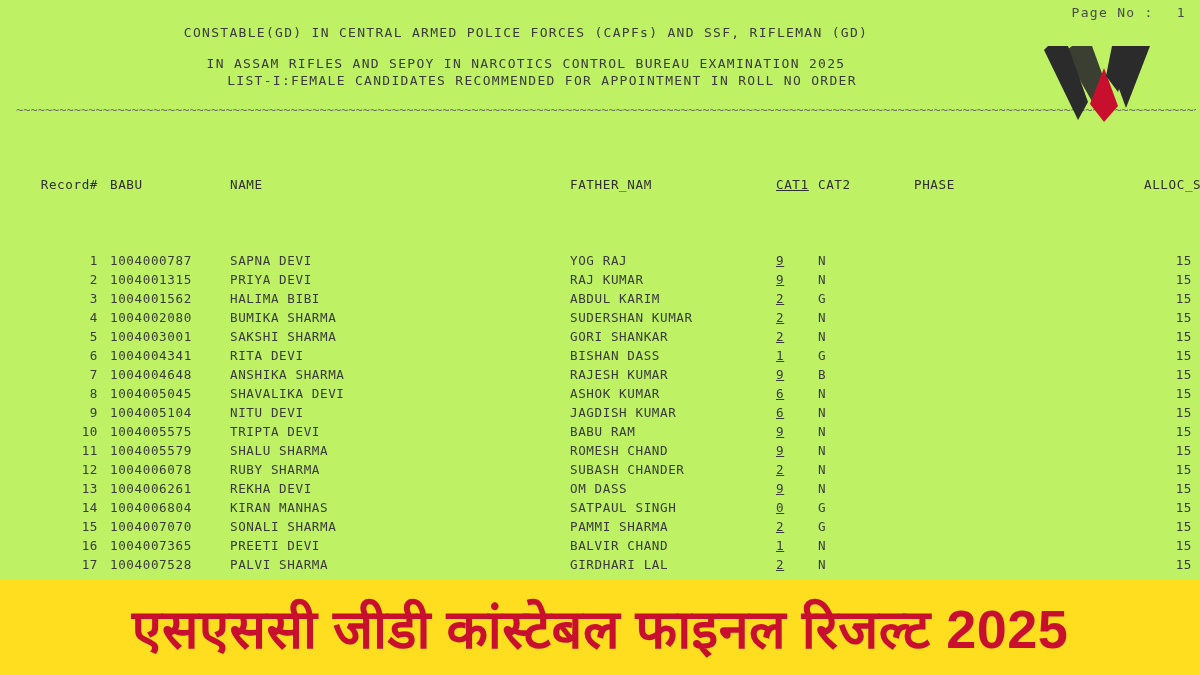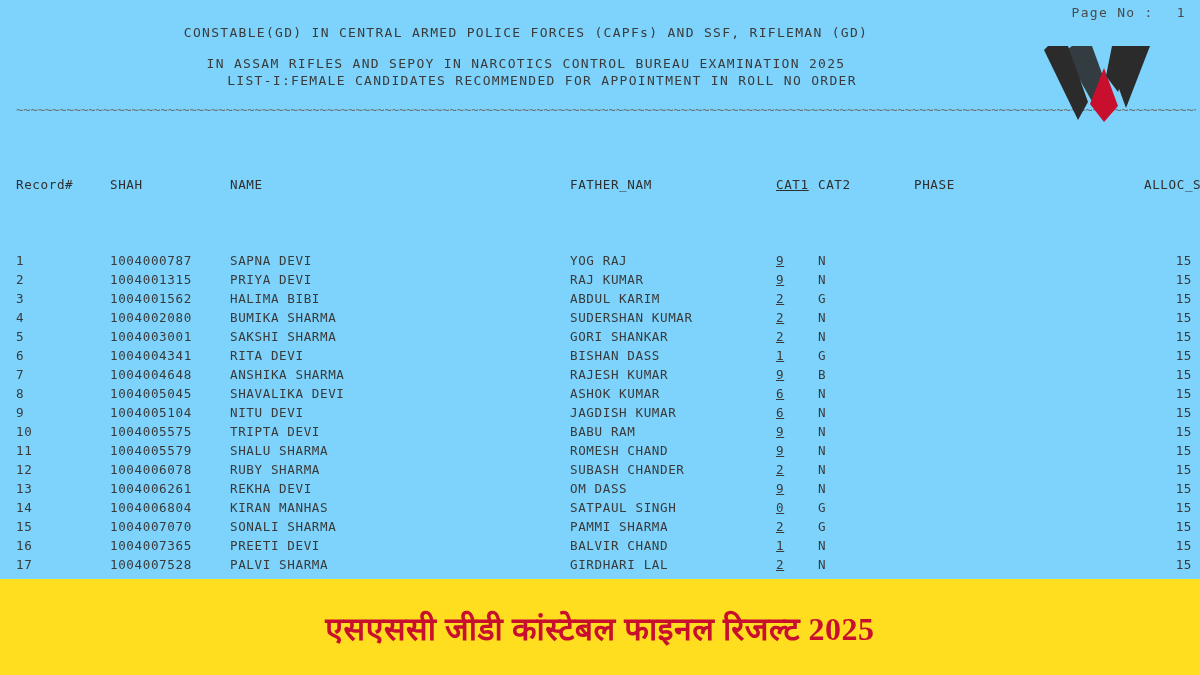--- a/index.html
+++ b/index.html
@@ -11,21 +11,21 @@
     height: 675px;
     background: #ffffff;
     font-family: "DejaVu Sans Mono", monospace;
     overflow: hidden;
     position: relative;
   }
   .page {
     position: relative;
     width: 1200px;
     height: 675px;
-    background: #7dd3fc;
+    background: #bef264;
   }
 
   
   .pageno {
     position: absolute;
     top: 5px;
     right: 14px;
     font-size: 13px;
     color: #4a4a4a;
     letter-spacing: 1.3px;
@@ -77,21 +77,21 @@
     letter-spacing: 0.6px;
     white-space: pre;
   }
   .row {
     display: block;
     height: 19px;
     white-space: pre;
   }
   .hdr { color: #2f2f2f; }
 
-  .c-rec   { display: inline-block; width: 82px;  text-align: left; }
+  .c-rec   { display: inline-block; width: 82px;  text-align: right; }
   .c-roll  { display: inline-block; width: 120px; padding-left: 12px; }
   .c-name  { display: inline-block; width: 340px; }
   .c-fath  { display: inline-block; width: 206px; }
   .c-cat1  { display: inline-block; width: 42px; text-decoration: underline;  }
   .c-cat2  { display: inline-block; width: 48px;  }
   .c-phase { display: inline-block; width: 230px; margin-left: 48px; }
   .c-alloc { display: inline-block; width: 48px;  text-align: right;}
   .c-allc2 { display: inline-block; width: 110px; padding-left: 88px;}
 
   
@@ -110,22 +110,22 @@
     left: 0;
     bottom: 0;
     width: 1200px;
     height: 96px;
     background: #FFDD1F;
     display: flex;
     align-items: center;
     justify-content: center;
   }
   .banner-text {
-    font-family: Liberation Serif, serif;
-    font-size: 32px;
+    font-family: Liberation Sans, sans-serif;
+    font-size: 54px;
     font-weight: bold;
     color: #C8102E;
     letter-spacing: 0.5px;
     white-space: nowrap;
   }
 </style>
 </head>
 <body>
 
 <div class="page">
@@ -146,21 +146,21 @@
   <svg class="logo" viewBox="0 0 110 82">
     <polygon points="6,4 26,4 46,60 36,78 2,8" fill="#2b2b2b"></polygon>
     <polygon points="30,4 50,4 66,48 56,70 22,10" fill="#2b2b2b" opacity="0.9"></polygon>
     <polygon points="48,62 62,26 76,64 62,80" fill="#C8102E"></polygon>
     <polygon points="70,4 92,4 76,50 64,34" fill="#2b2b2b"></polygon>
     <polygon points="88,4 108,4 84,66 76,44" fill="#2b2b2b"></polygon>
   </svg>
 
   <div class="table-wrap">
 
-    <div class="row hdr"><span class="c-rec">Record#</span><span class="c-roll">SHAH</span><span class="c-name">NAME</span><span class="c-fath">FATHER_NAM</span><span class="c-cat1">CAT1</span><span class="c-cat2">CAT2</span><span class="c-phase">PHASE</span><span class="c-alloc">ALLOC_STAT</span><span class="c-allc2">ALLOC_C</span></div>
+    <div class="row hdr"><span class="c-rec">Record#</span><span class="c-roll">BABU</span><span class="c-name">NAME</span><span class="c-fath">FATHER_NAM</span><span class="c-cat1">CAT1</span><span class="c-cat2">CAT2</span><span class="c-phase">PHASE</span><span class="c-alloc">ALLOC_STAT</span><span class="c-allc2">ALLOC_C</span></div>
 
     <div id="rows-container"><div class="row"><span class="c-rec">1</span><span class="c-roll">1004000787</span><span class="c-name">SAPNA DEVI</span><span class="c-fath">YOG RAJ</span><span class="c-cat1">9</span><span class="c-cat2">N</span><span class="c-phase"></span><span class="c-alloc">15</span><span class="c-allc2">9</span></div><div class="row"><span class="c-rec">2</span><span class="c-roll">1004001315</span><span class="c-name">PRIYA DEVI</span><span class="c-fath">RAJ KUMAR</span><span class="c-cat1">9</span><span class="c-cat2">N</span><span class="c-phase"></span><span class="c-alloc">15</span><span class="c-allc2">9</span></div><div class="row"><span class="c-rec">3</span><span class="c-roll">1004001562</span><span class="c-name">HALIMA BIBI</span><span class="c-fath">ABDUL KARIM</span><span class="c-cat1">2</span><span class="c-cat2">G</span><span class="c-phase"></span><span class="c-alloc">15</span><span class="c-allc2">2</span></div><div class="row"><span class="c-rec">4</span><span class="c-roll">1004002080</span><span class="c-name">BUMIKA SHARMA</span><span class="c-fath">SUDERSHAN KUMAR</span><span class="c-cat1">2</span><span class="c-cat2">N</span><span class="c-phase"></span><span class="c-alloc">15</span><span class="c-allc2">2</span></div><div class="row"><span class="c-rec">5</span><span class="c-roll">1004003001</span><span class="c-name">SAKSHI SHARMA</span><span class="c-fath">GORI SHANKAR</span><span class="c-cat1">2</span><span class="c-cat2">N</span><span class="c-phase"></span><span class="c-alloc">15</span><span class="c-allc2">9</span></div><div class="row"><span class="c-rec">6</span><span class="c-roll">1004004341</span><span class="c-name">RITA DEVI</span><span class="c-fath">BISHAN DASS</span><span class="c-cat1">1</span><span class="c-cat2">G</span><span class="c-phase"></span><span class="c-alloc">15</span><span class="c-allc2">9</span></div><div class="row"><span class="c-rec">7</span><span class="c-roll">1004004648</span><span class="c-name">ANSHIKA SHARMA</span><span class="c-fath">RAJESH KUMAR</span><span class="c-cat1">9</span><span class="c-cat2">B</span><span class="c-phase"></span><span class="c-alloc">15</span><span class="c-allc2">9</span></div><div class="row"><span class="c-rec">8</span><span class="c-roll">1004005045</span><span class="c-name">SHAVALIKA DEVI</span><span class="c-fath">ASHOK KUMAR</span><span class="c-cat1">6</span><span class="c-cat2">N</span><span class="c-phase"></span><span class="c-alloc">15</span><span class="c-allc2">6</span></div><div class="row"><span class="c-rec">9</span><span class="c-roll">1004005104</span><span class="c-name">NITU DEVI</span><span class="c-fath">JAGDISH KUMAR</span><span class="c-cat1">6</span><span class="c-cat2">N</span><span class="c-phase"></span><span class="c-alloc">15</span><span class="c-allc2">6</span></div><div class="row"><span class="c-rec">10</span><span class="c-roll">1004005575</span><span class="c-name">TRIPTA DEVI</span><span class="c-fath">BABU RAM</span><span class="c-cat1">9</span><span class="c-cat2">N</span><span class="c-phase"></span><span class="c-alloc">15</span><span class="c-allc2">9</span></div><div class="row"><span class="c-rec">11</span><span class="c-roll">1004005579</span><span class="c-name">SHALU SHARMA</span><span class="c-fath">ROMESH CHAND</span><span class="c-cat1">9</span><span class="c-cat2">N</span><span class="c-phase"></span><span class="c-alloc">15</span><span class="c-allc2">9</span></div><div class="row"><span class="c-rec">12</span><span class="c-roll">1004006078</span><span class="c-name">RUBY SHARMA</span><span class="c-fath">SUBASH CHANDER</span><span class="c-cat1">2</span><span class="c-cat2">N</span><span class="c-phase"></span><span class="c-alloc">15</span><span class="c-allc2">2</span></div><div class="row"><span class="c-rec">13</span><span class="c-roll">1004006261</span><span class="c-name">REKHA DEVI</span><span class="c-fath">OM DASS</span><span class="c-cat1">9</span><span class="c-cat2">N</span><span class="c-phase"></span><span class="c-alloc">15</span><span class="c-allc2">9</span></div><div class="row"><span class="c-rec">14</span><span class="c-roll">1004006804</span><span class="c-name">KIRAN MANHAS</span><span class="c-fath">SATPAUL SINGH</span><span class="c-cat1">0</span><span class="c-cat2">G</span><span class="c-phase"></span><span class="c-alloc">15</span><span class="c-allc2">9</span></div><div class="row"><span class="c-rec">15</span><span class="c-roll">1004007070</span><span class="c-name">SONALI SHARMA</span><span class="c-fath">PAMMI SHARMA</span><span class="c-cat1">2</span><span class="c-cat2">G</span><span class="c-phase"></span><span class="c-alloc">15</span><span class="c-allc2">2</span></div><div class="row"><span class="c-rec">16</span><span class="c-roll">1004007365</span><span class="c-name">PREETI DEVI</span><span class="c-fath">BALVIR CHAND</span><span class="c-cat1">1</span><span class="c-cat2">N</span><span class="c-phase"></span><span class="c-alloc">15</span><span class="c-allc2">9</span></div><div class="row"><span class="c-rec">17</span><span class="c-roll">1004007528</span><span class="c-name">PALVI SHARMA</span><span class="c-fath">GIRDHARI LAL</span><span class="c-cat1">2</span><span class="c-cat2">N</span><span class="c-phase"></span><span class="c-alloc">15</span><span class="c-allc2">2</span></div><div class="row"><span class="c-rec">18</span><span class="c-roll">1004008191</span><span class="c-name">NISHA SHARMA</span><span class="c-fath">GIRDHARI LAL</span><span class="c-cat1">9</span><span class="c-cat2">G</span><span class="c-phase"></span><span class="c-alloc">15</span><span class="c-allc2">9</span></div><div class="row"><span class="c-rec">19</span><span class="c-roll">1004008388</span><span class="c-name">KOMAL BHAGAT</span><span class="c-fath">SUBHASH CHANDER</span><span class="c-cat1">1</span><span class="c-cat2">N</span><span class="c-phase"></span><span class="c-alloc">15</span><span class="c-allc2">9</span></div><div class="row"><span class="c-rec">20</span><span class="c-roll">1004008550</span><span class="c-name">NAZMEEN AKHTER</span><span class="c-fath">SHAH JAHAN</span><span class="c-cat1">2</span><span class="c-cat2">N</span><span class="c-phase"></span><span class="c-alloc">15</span><span class="c-allc2">2</span></div><div class="row"><span class="c-rec">21</span><span class="c-roll">1004009312</span><span class="c-name">SIMRAN SHARMA</span><span class="c-fath">BALBIR KUMAR</span><span class="c-cat1">0</span><span class="c-cat2">G</span><span class="c-phase"></span><span class="c-alloc">28</span><span class="c-allc2">0</span></div><div class="row"><span class="c-rec">22</span><span class="c-roll">1004009404</span><span class="c-name">MANNU SHARMA</span><span class="c-fath">JOGINDER LAL</span><span class="c-cat1">9</span><span class="c-cat2">N</span><span class="c-phase"></span><span class="c-alloc">15</span><span class="c-allc2">9</span></div><div class="row"><span class="c-rec">23</span><span class="c-roll">1004009413</span><span class="c-name">PAYAL SHARMA</span><span class="c-fath">SHAM LAL</span><span class="c-cat1">2</span><span class="c-cat2">B</span><span class="c-phase"></span><span class="c-alloc">15</span><span class="c-allc2">9</span></div></div>
   </div>
 
   <div class="banner">
     <span class="banner-text">एसएससी जीडी कांस्टेबल फाइनल रिजल्ट 2025</span>
   </div>
 
 </div>
 

